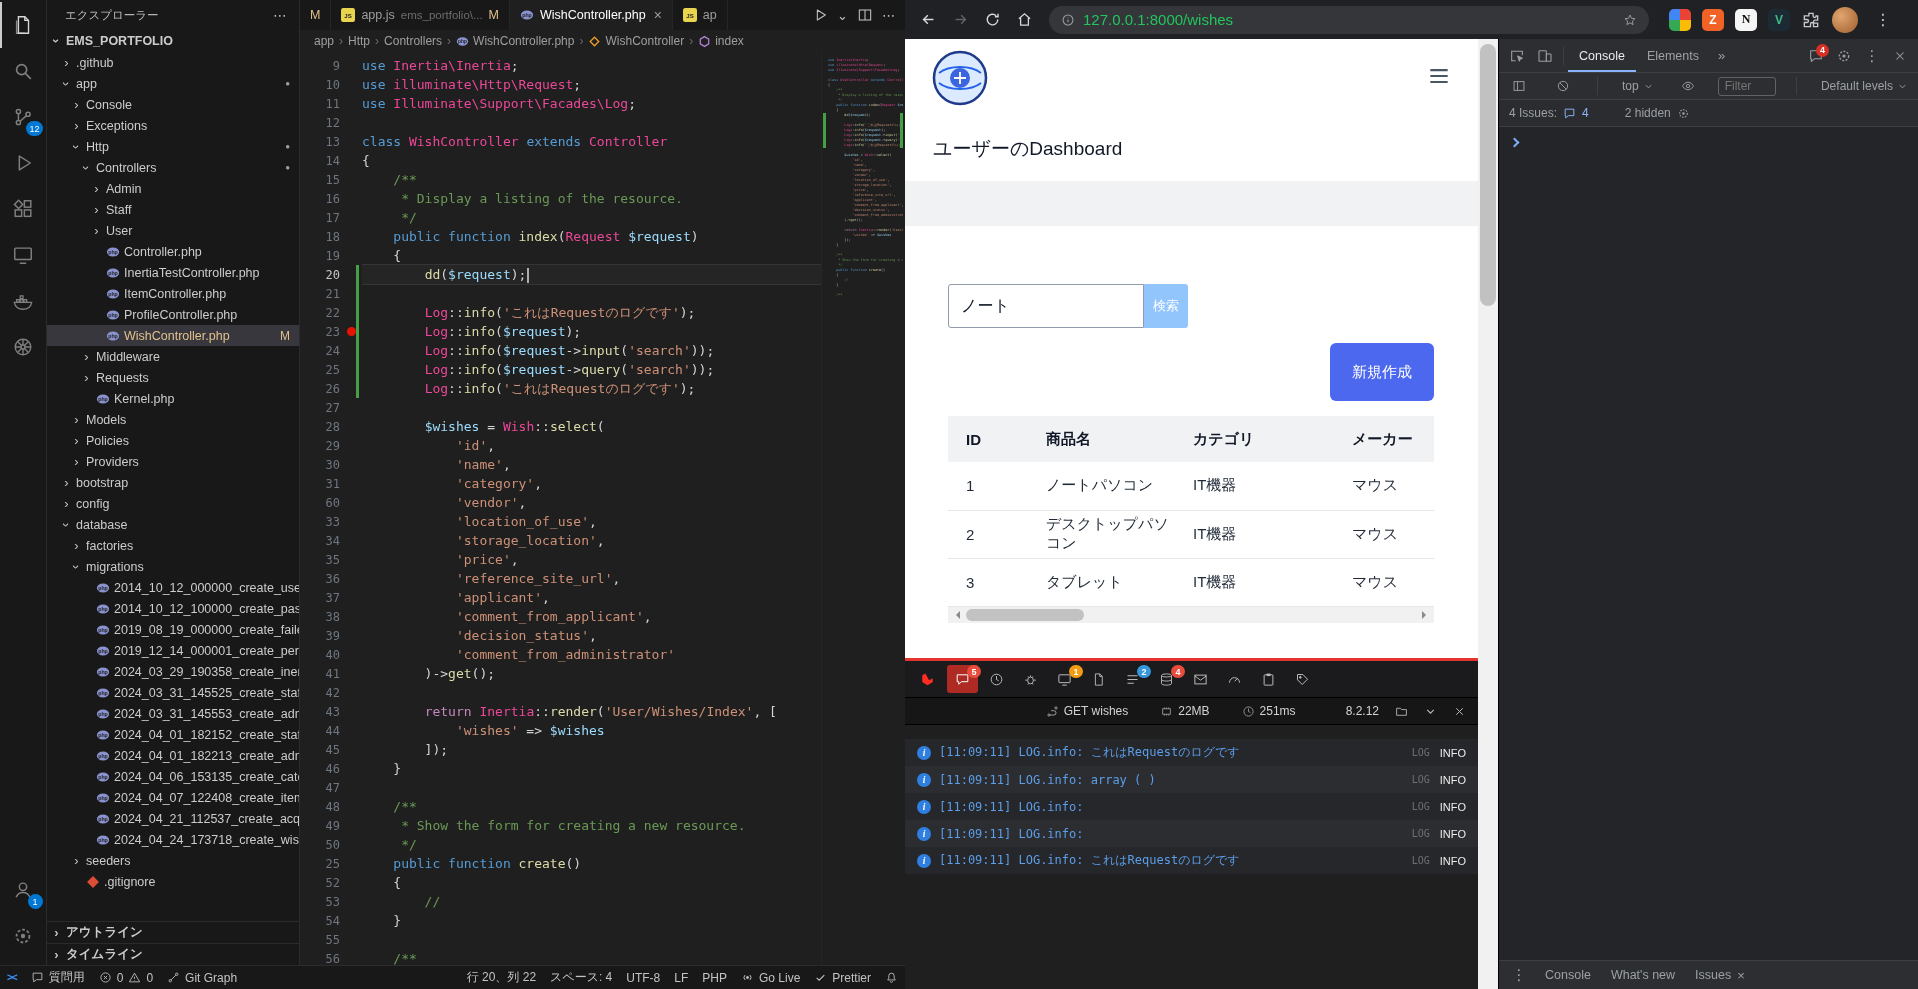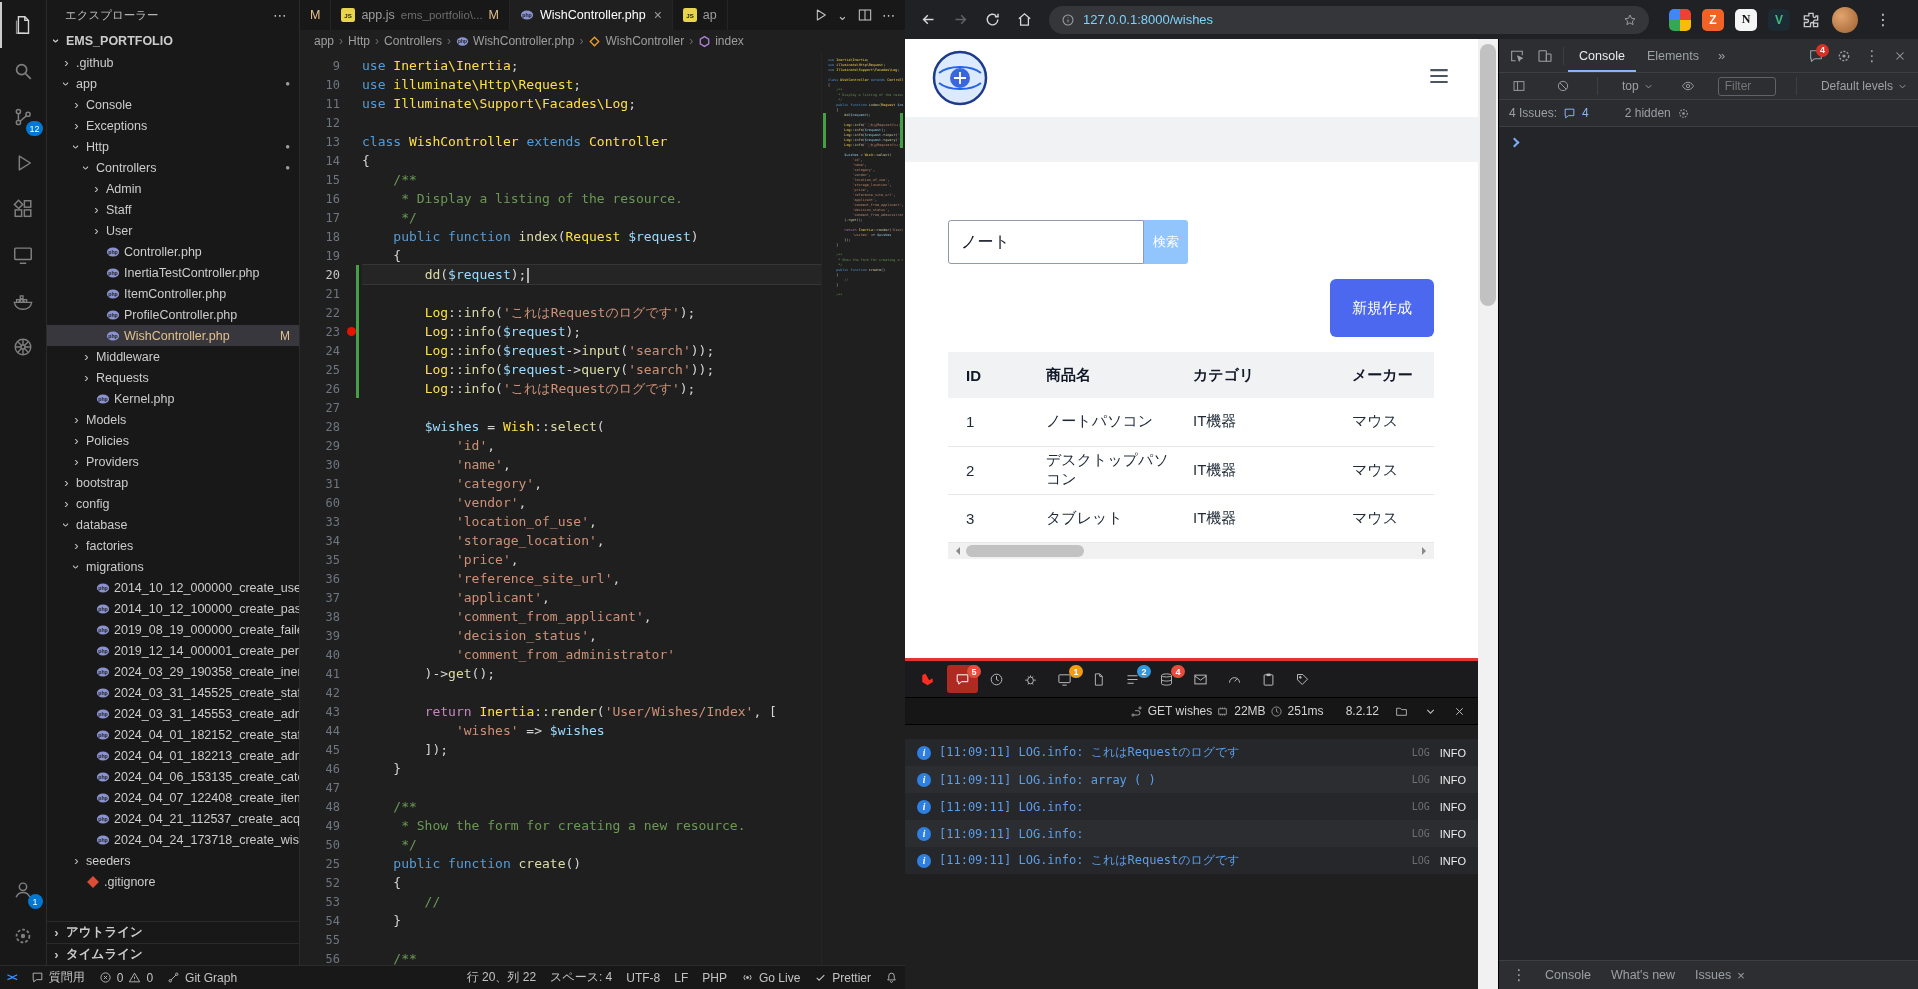--- a/index.html
+++ b/index.html
@@ -51,42 +51,42 @@
 .bc-item .fico{width:13px;height:13px}
 .editor{flex:1;position:relative;overflow:hidden;background:#1f1f1f;font-family:"DejaVu Sans Mono","Liberation Mono",monospace}
 .gutter{position:absolute;left:0;top:4px;width:62px}
 .gut{height:19px;display:flex;align-items:center;justify-content:flex-end;padding-right:22px;color:#6e7681;font-size:12px;position:relative}
 .gut.cur{color:#c6c6c6}
 .bp{position:absolute;right:6px;top:5px;width:9px;height:9px;border-radius:50%;background:#e51400}
 .code{position:absolute;left:62px;top:4px;right:84px;font-size:13px;line-height:19px;color:#d4d4d4;white-space:pre;overflow:hidden}
 .code .cline{height:19px;position:relative}
 .code .cline.cur{background:rgba(130,130,130,.07);box-shadow:0 -1px 0 rgba(255,255,255,.10),0 1px 0 rgba(255,255,255,.10)}
 .caret{display:inline-block;width:1.5px;height:15px;background:#aeafad;vertical-align:middle;margin-left:1px}
-.tk.k{color:#569cd6}.tk.ctrl{color:#c586c0}.tk.cls{color:#fde047}.tk.fn{color:#dcdcaa}.tk.v{color:#9cdcfe}.tk.s{color:#ce9178}.tk.c{color:#6a9955}.tk.p{color:#d4d4d4}
+.tk.k{color:#569cd6}.tk.ctrl{color:#c586c0}.tk.cls{color:#ec4899}.tk.fn{color:#dcdcaa}.tk.v{color:#9cdcfe}.tk.s{color:#ce9178}.tk.c{color:#6a9955}.tk.p{color:#d4d4d4}
 .modbar{position:absolute;left:56px;width:3px;background:#45a045;z-index:3}
 .minimap{position:absolute;top:0;right:0;bottom:0;width:84px;background:#1f1f1f;border-left:1px solid #252525;overflow:hidden}
 .mm-content{padding:6px 2px 0 6px;font-size:3.4px;line-height:5px;white-space:pre;opacity:.9}
 .minimap .cline{height:5px;overflow:hidden}
 .mm-mark{position:absolute;left:1px;width:2.5px;background:#45a045}
 .ruler-mark{position:absolute;right:2px;width:3px;background:#45a045}
 .statusbar{height:24px;background:#181818;border-top:1px solid #2b2b2b;display:flex;align-items:center;font-size:12px;color:#c3c3c3}
 .st{display:flex;align-items:center;gap:5px;padding:0 7px;height:100%;cursor:pointer;white-space:nowrap}
 .st .icn{width:13px;height:13px}
 .st-remote{color:#3794ff;font-weight:700;font-size:10px;letter-spacing:-1px}
 .st-right{margin-left:auto;display:flex;height:100%}
 
 
 .browser{flex:1;display:flex;flex-direction:column;min-width:0;background:#202124}
 .btoolbar{height:39px;display:flex;align-items:center;padding:0 8px;gap:2px;background:#202124;flex:none}
 .nav-btn{width:30px;height:30px;border-radius:50%;display:flex;align-items:center;justify-content:center;color:#d6d8da;cursor:pointer}
 .nav-btn.disabled{color:#5f6368}
 .nav-btn .icn{width:17px;height:17px}
 .omnibox{flex:1;max-width:600px;height:28px;background:#35363a;border-radius:14px;display:flex;align-items:center;padding:0 12px;gap:8px;margin:0 8px;color:#e8eaed;cursor:text}
 .omnibox .icn{width:14px;height:14px;color:#9aa0a6}
-.omnibox .url{font-size:13px;color:#7dd3fc;flex:1;white-space:nowrap;overflow:hidden}
+.omnibox .url{font-size:15px;color:#22c55e;flex:1;white-space:nowrap;overflow:hidden}
 .ext-strip{display:flex;align-items:center;gap:11px;padding:0 10px}
 .ext{width:22px;height:22px;border-radius:5px;display:flex;align-items:center;justify-content:center;font-weight:700;font-size:12px;cursor:pointer}
 .ext-colorful{background:conic-gradient(#ea4335 0 25%,#fbbc05 0 50%,#34a853 0 75%,#4285f4 0)}
 .ext-z{background:#f06225;color:#fff}
 .ext-n{background:#f5f5f5;color:#111;font-family:"Liberation Serif",serif}
 .ext-v{background:#1c2b33;color:#41b883}
 .ext-puzzle{color:#c7c9cc}
 .avatar{width:26px;height:26px;border-radius:50%;background:radial-gradient(circle at 35% 35%,#e2a56f,#9c5f2e);cursor:pointer}
 .menu-dots{color:#c7c9cc;font-size:16px;padding:0 6px;cursor:pointer}
 .bbody{flex:1;display:flex;min-height:0}
@@ -984,20 +984,23 @@
                 <circle cx="29" cy="29" r="10" fill="#1d4ed8" opacity=".85"></circle>
                 <path d="M23 29h12M29 23v12" stroke="#fff" stroke-width="1.8"></path>
               </svg>
           </span>
           <span class="hamburger icn">
             <svg viewBox="0 0 24 24" fill="none" stroke="currentColor" stroke-width="2">
                 <path d="M4 6.5h16M4 12h16M4 17.5h16"></path>
               </svg>
           </span>
         </header>
+        <div class="title-row">
+          <span>ユーザーのDashboard</span>
+        </div>
         <div class="gray-band"></div>
         <div class="pcontent">
           <div class="search-row">
             <input class="search-input" type="text" value="ノート" style="">
             <button class="search-btn">検索</button>
           </div>
           <div class="create-row">
             <button class="create-btn">新規作成</button>
           </div>
           <table class="wtable">
@@ -1144,21 +1147,21 @@
               <div class="db-tab">
                 <span class="icn">
                   <svg viewBox="0 0 24 24" fill="none" stroke="currentColor" stroke-width="1.6">
                     <path d="M4 12.5V4h8.5l7.5 7.5-8.5 8.5z"></path>
                     <circle cx="8.5" cy="8.5" r="1.4" fill="currentColor"></circle>
                   </svg>
                 </span>
               </div>
             </div>
           <div class="db-meta">
-            <div id="db-meta-items" style="display:flex;align-items:flex-start;gap:4px">
+            <div id="db-meta-items" style="display:flex;align-items:flex-start;gap:32px">
                 <span class="mi">
                   <span class="icn">
                     <svg viewBox="0 0 24 24" fill="none" stroke="currentColor" stroke-width="1.8">
                       <circle cx="5.5" cy="18.5" r="2"></circle>
                       <circle cx="18.5" cy="5.5" r="2"></circle>
                       <path d="M7.5 18.5h7a4 4 0 000-8h-5"></path>
                     </svg>
                   </span>
                   <span>GET wishes</span>
                 </span>

